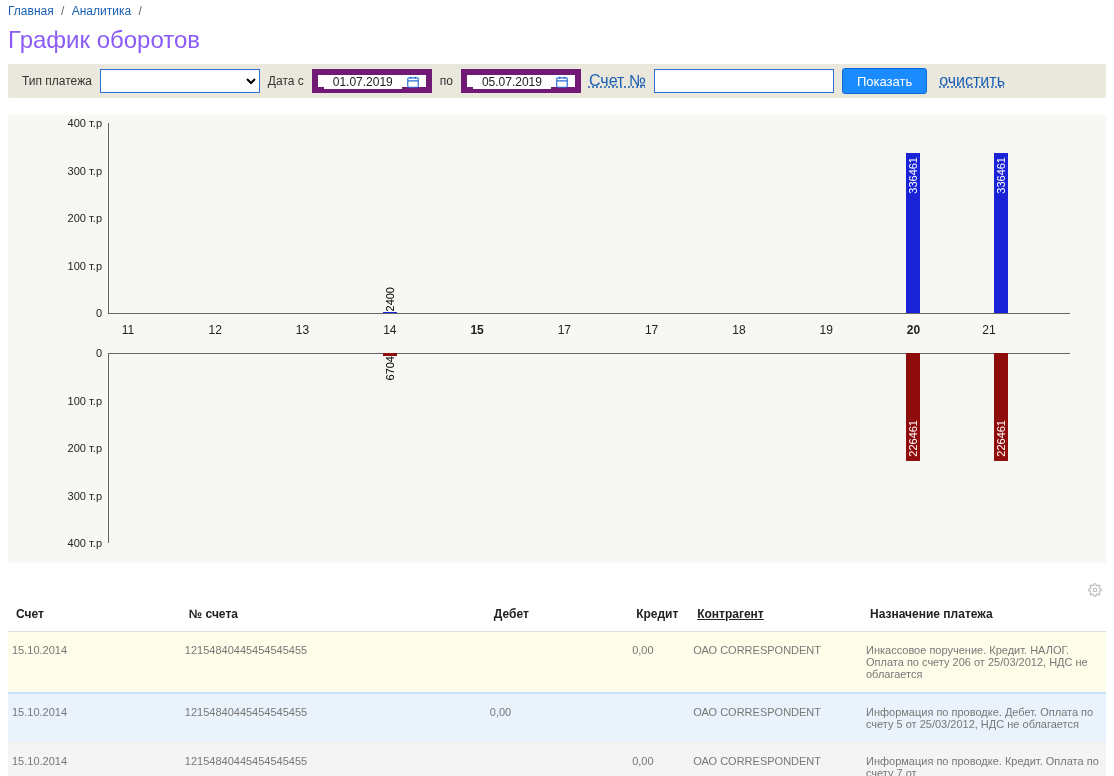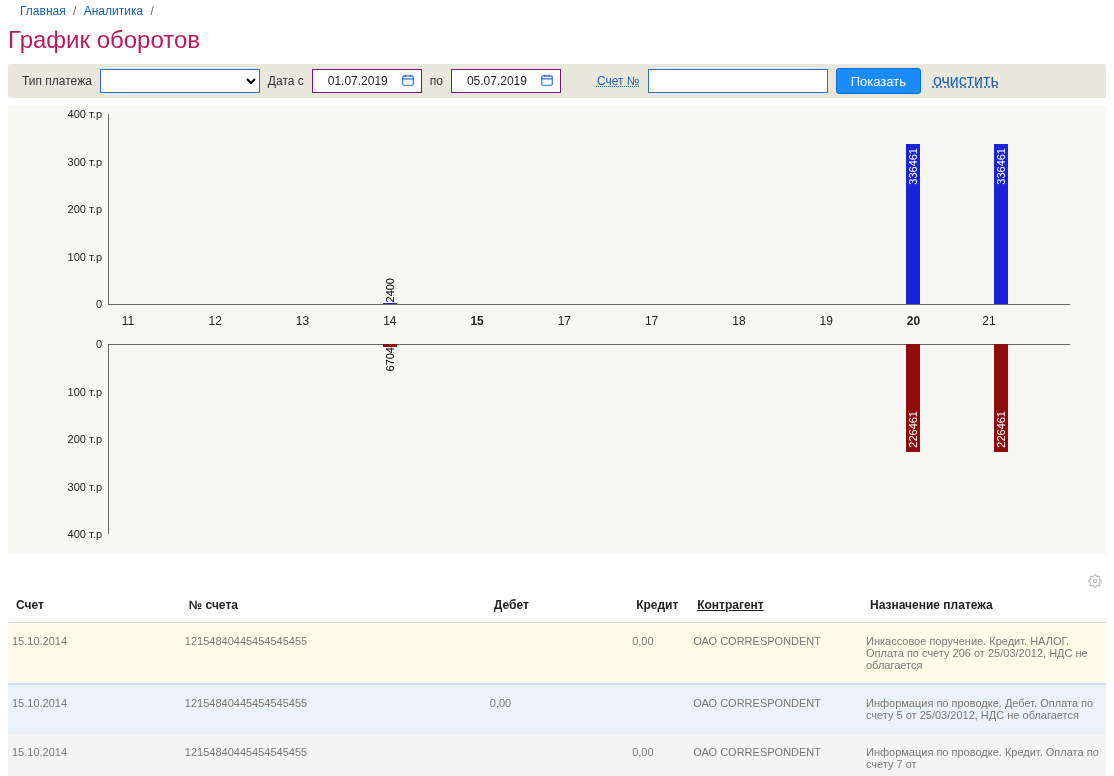--- a/index.html
+++ b/index.html
@@ -1,32 +1,32 @@
 <!DOCTYPE html>
 <html><head>
 <meta charset="utf-8">
 <style>
   * { box-sizing: border-box; margin: 0; padding: 0; }
   body { font-family: Arial, "Helvetica Neue", sans-serif; font-size: 13px; color: #333; background: #fff; width: 1114px; }
   .page { padding: 0 8px; }
-  .breadcrumb { font-size: 12px; color: #1a5fb4; padding: 4px 0; margin-left: 12px; }
+  .breadcrumb { font-size: 12px; color: #1a5fb4; padding: 4px 0; }
   .breadcrumb a { color: #1a5fb4; text-decoration: none; }
   .breadcrumb span.sep { color: #666; margin: 0 4px; }
-  h1 { font-size: 24px; font-weight: normal; color: #be185d; margin: 4px 0 10px; }
+  h1 { font-size: 24px; font-weight: normal; color: #8b5cf6; margin: 4px 0 10px; }
   .filter-bar { background: #eae7dc; padding: 4px 14px; display: flex; align-items: center; gap: 8px; border-radius: 2px; }
   .filter-bar label { font-size: 12px; color: #333; }
   select { height: 24px; border: 1px solid #2a6fd6; background: #fff; min-width: 160px; padding: 0 4px; }
-  .date-input { height: 24px; border: 1px solid #701a75; padding: 0 6px; display: inline-flex; align-items: center; background: #fff; }
+  .date-input { height: 24px; border: 6px solid #701a75; padding: 0 6px; display: inline-flex; align-items: flex-start; background: #fff; }
   .date-input input { border: none; outline: none; width: 78px; font-size: 12px; text-align: center; color: #222; }
   .date-input .cal-icon { color: #2a6fd6; margin-left: 4px; }
-  .account-link { color: #1a5fb4; text-decoration: underline dotted; font-size: 12px; margin-left: 28px; }
+  .account-link { color: #1a5fb4; text-decoration: underline dotted; font-size: 16px; }
   input.account-field { height: 24px; border: 1px solid #2a6fd6; width: 180px; padding: 0 6px; }
   .btn-show { background: #1a8cff; color: #fff; border: 1px solid #0b6cd6; height: 26px; padding: 0 14px; border-radius: 3px; cursor: pointer; font-size: 13px; }
   .link-clear { color: #1a5fb4; text-decoration: underline dotted; font-size: 16px; cursor: pointer; margin-left:4px; }
-  .chart-wrap { background: #f7f7f4; margin-top: 8px; padding: 8px 20px 20px; position: relative; }
+  .chart-wrap { background: #f7f7f4; margin-top: 17px; padding: 8px 20px 20px; position: relative; }
   .chart-area { position: relative; width: 1050px; height: 420px; }
 
   
   .plot { position: absolute; left: 80px; right: 8px; top: 0; bottom: 0; }
   .yaxis-label { position: absolute; right: 100%; transform: translateX(-6px); font-size: 11px; color: #222; white-space: nowrap; }
   .axis-line { position: absolute; background: #666; }
   .vaxis { width: 1px; left: 0; }
   .haxis { height: 1px; left: 0; right: 0; }
   .xtick { position: absolute; font-size: 12px; color: #222; transform: translateX(-50%); }
   .xtick.bold { font-weight: bold; }

